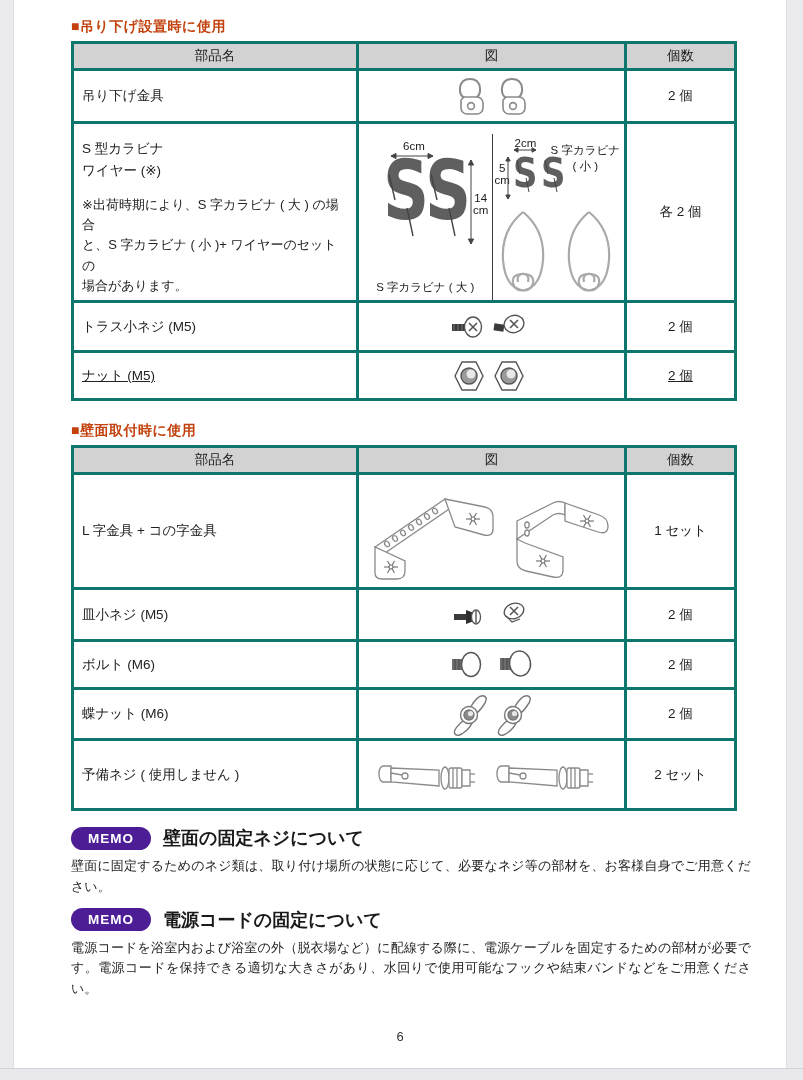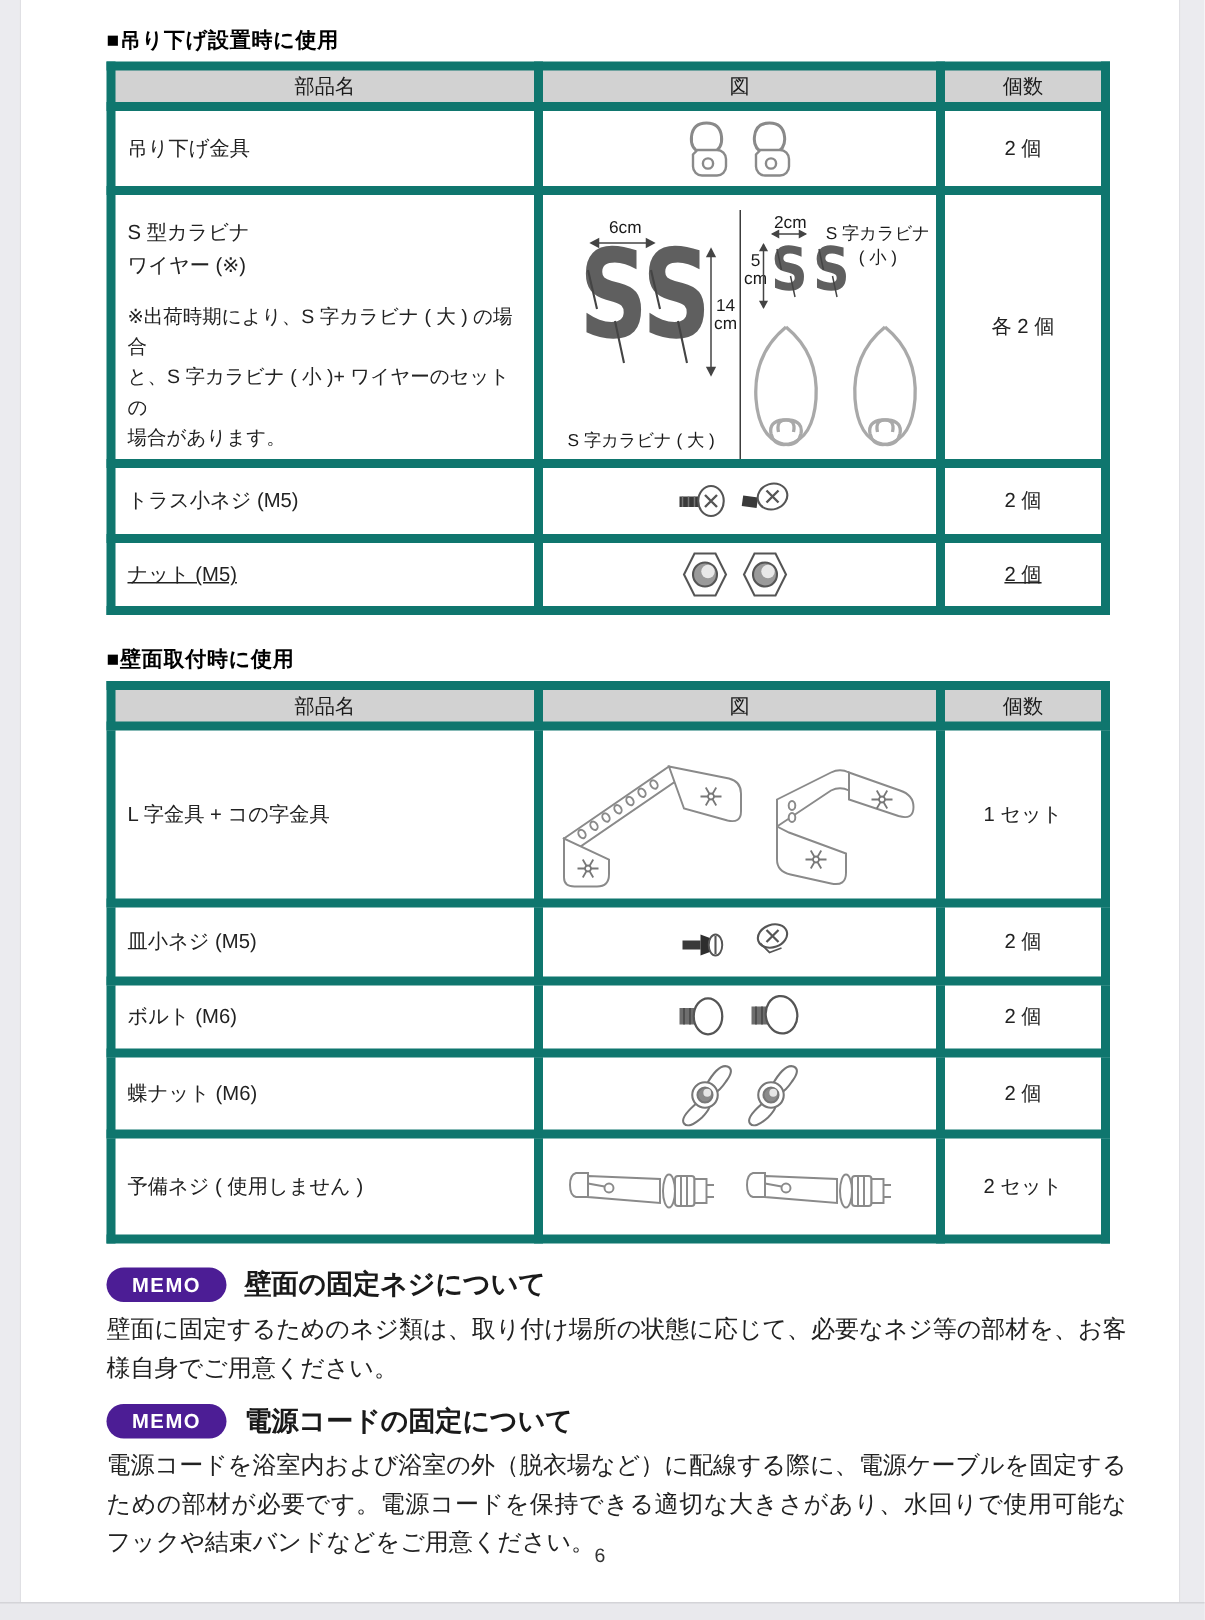--- a/index.html
+++ b/index.html
@@ -12,28 +12,28 @@
     overflow:hidden;
   }
   .page {
     position:absolute; left:13px; top:0; width:774px; height:1068px;
     background:#ffffff;
     border-left:1px solid #e0e0e4; border-right:1px solid #e0e0e4;
   }
   .content { position:relative; padding:18px 0 0 57px; width:720px; }
 
   .section-heading {
-    font-size:14px; font-weight:bold; color:#000000;
+    font-size:14px; font-weight:bold; color:#c2410c;
     margin:0 0 5px 0; letter-spacing:.5px;
   }
   table.parts {
     border-collapse:collapse; table-layout:fixed; width:663px;
     font-size:13.5px; color:#222;
   }
-  table.parts th, table.parts td { border:6px solid #0f766e; }
+  table.parts th, table.parts td { border:3px solid #0f766e; }
   table.parts th {
     background:#d2d2d2; font-weight:normal; height:27px;
     text-align:center; font-size:13.5px; color:#1a1a1a;
   }
   td.name-cell { padding:4px 8px; text-align:left; vertical-align:middle; line-height:1.6; }
   td.fig-cell { text-align:center; vertical-align:middle; padding:2px; }
   td.qty-cell { text-align:center; vertical-align:middle; }
   .col-name { width:285px; } .col-fig { width:268px; } .col-qty { width:110px; }
 
   .pre { white-space:pre-line; }
@@ -48,21 +48,21 @@
   .small-label { font-size:11.5px; color:#1a1a1a; position:absolute; top:8px; right:4px; text-align:center; line-height:1.4; }
 
   .memo-block { margin-top:15px; width:680px; }
   .memo-head { display:flex; align-items:center; gap:12px; }
   .memo-badge {
     background:#4c1d95; color:#fff; font-weight:bold; font-size:13.5px;
     border-radius:12px; width:80px; height:23px; display:flex;
     align-items:center; justify-content:center; letter-spacing:1px;
   }
   .memo-title { font-size:18px; font-weight:bold; color:#1a1a1a;text-align:right; }
-  .memo-body { font-size:16px; line-height:1.6; margin-top:6px; color:#222; text-align:justify; }
+  .memo-body { font-size:13px; line-height:1.6; margin-top:6px; color:#222; text-align:justify; }
 
   .page-number { position:absolute; left:0; width:100%; bottom:24px; text-align:center; font-size:13px; color:#333; }
   .bottom-band { position:absolute; left:0; bottom:0; width:803px; height:12px; background:#e9e9ed; border-top:1px solid #d4d4d8; }
 
   svg { display:block; margin:0 auto; }
   .lineart { stroke:#8a8a8a; fill:none; stroke-width:2; }
 </style>
 </head>
 <body>
 

